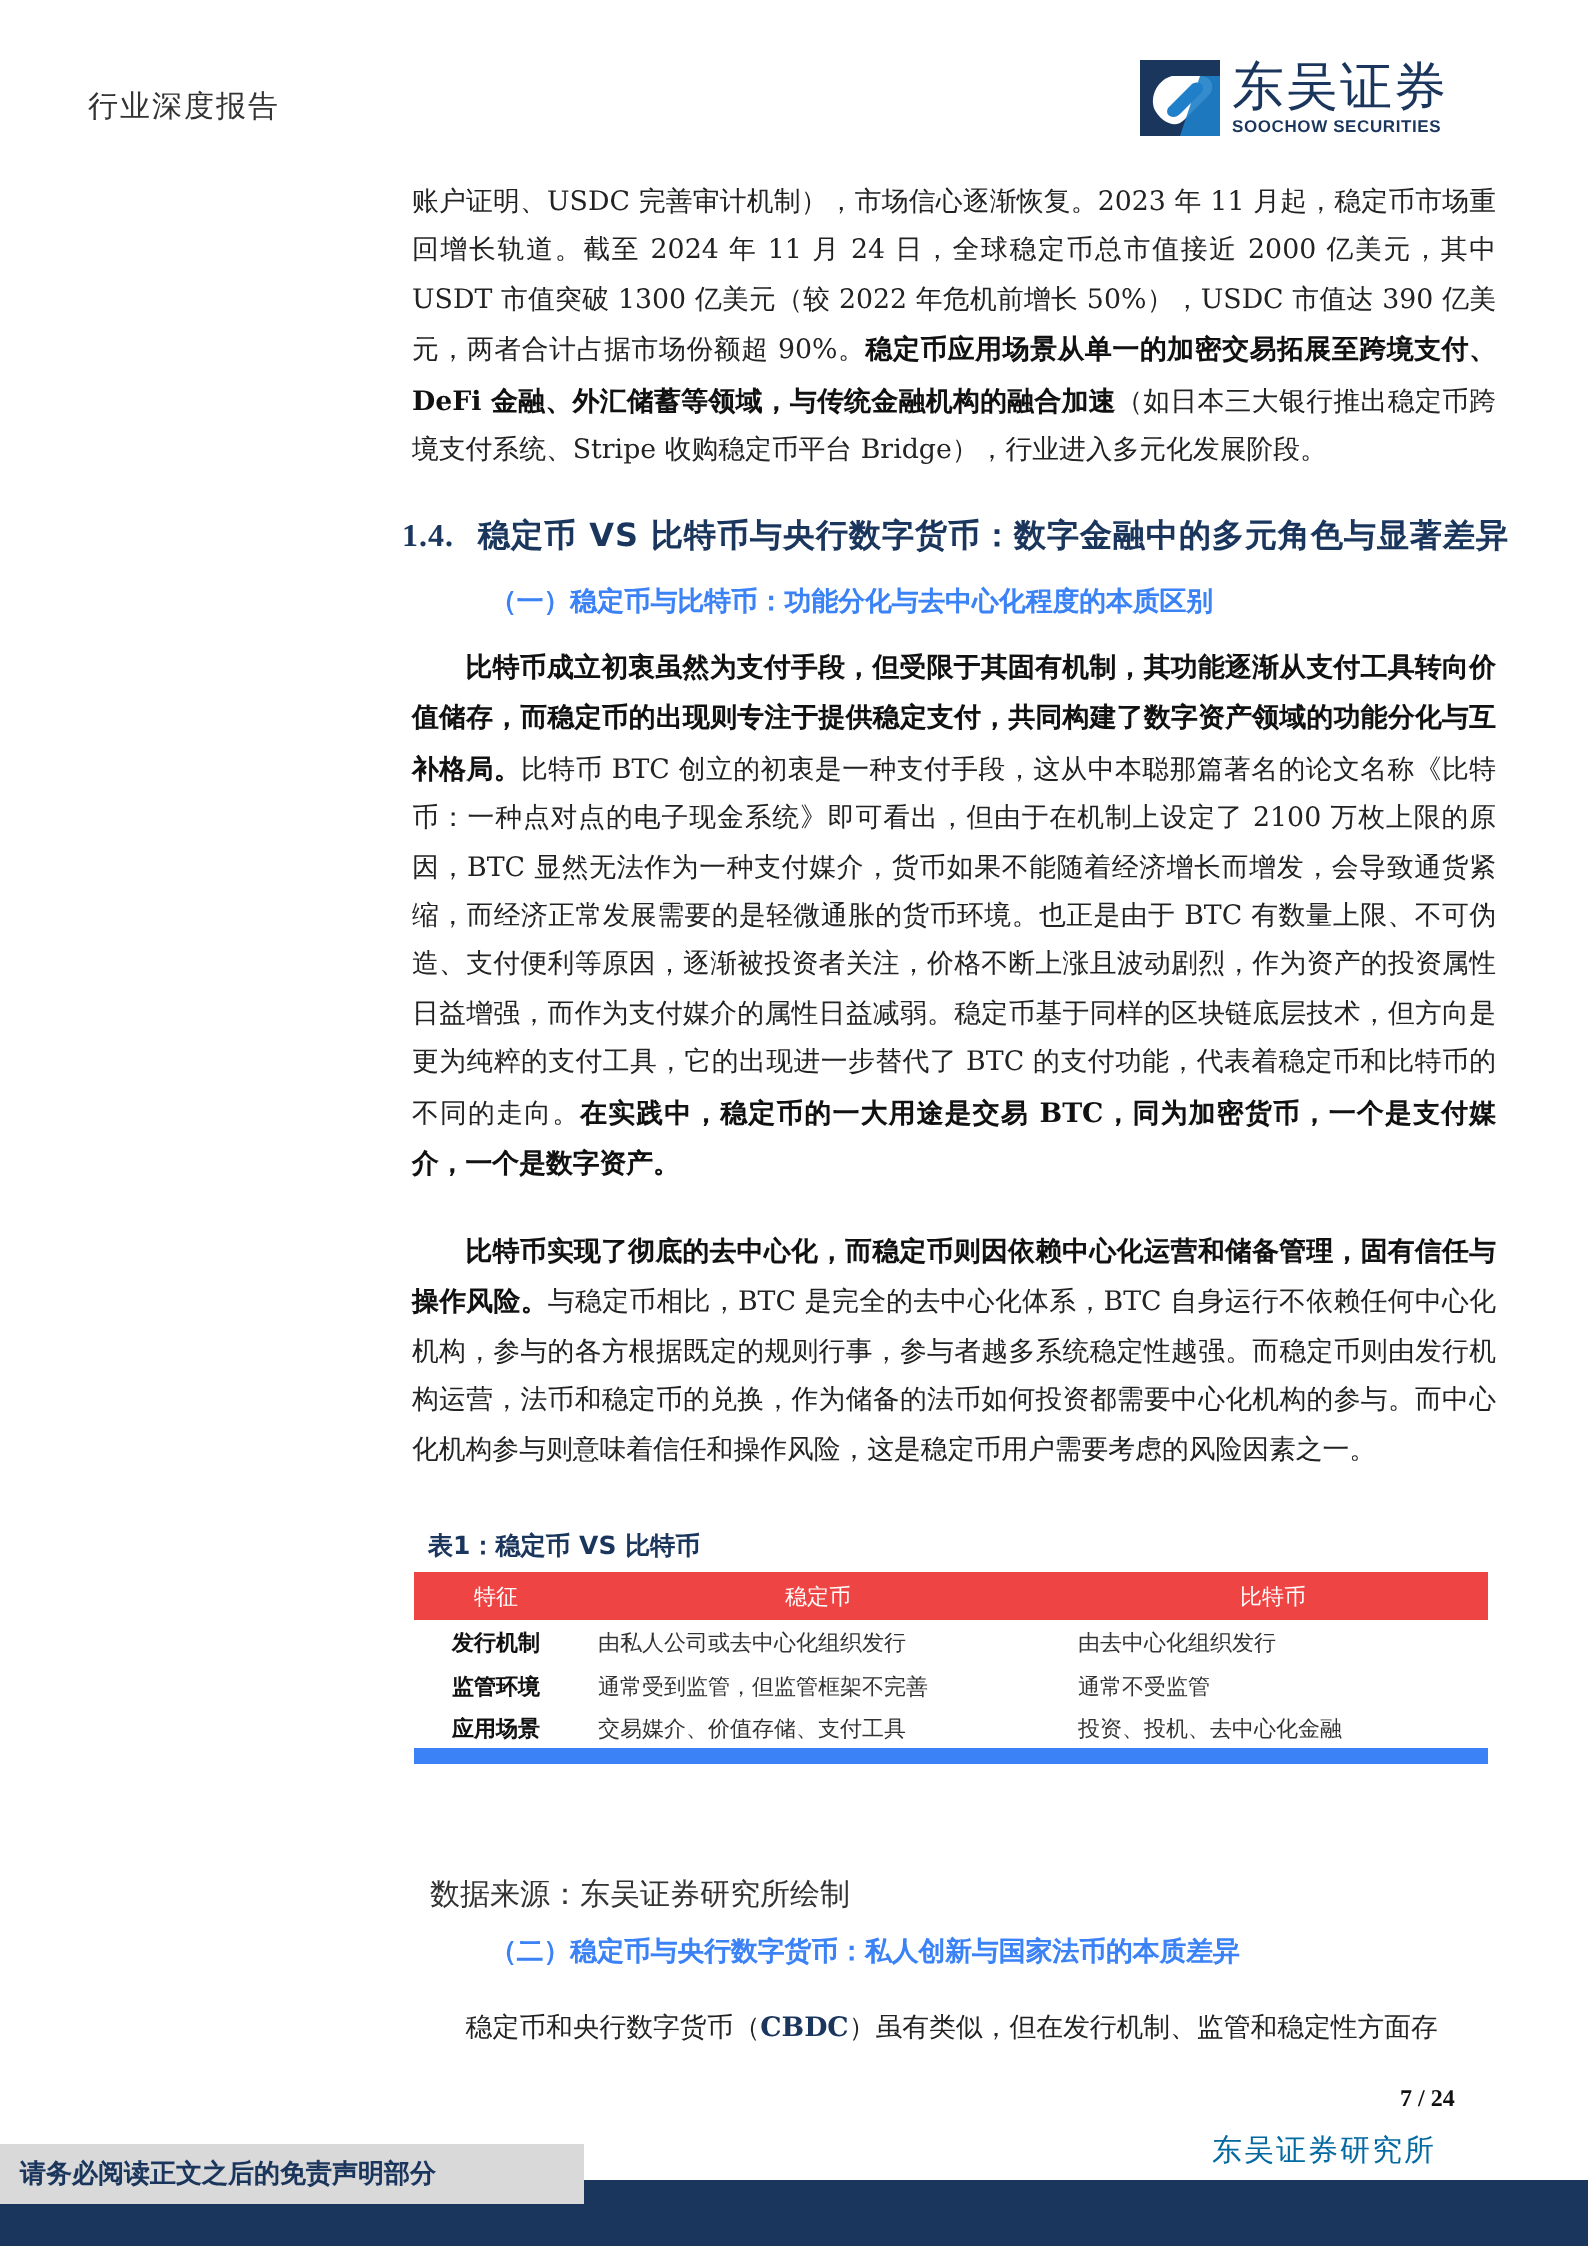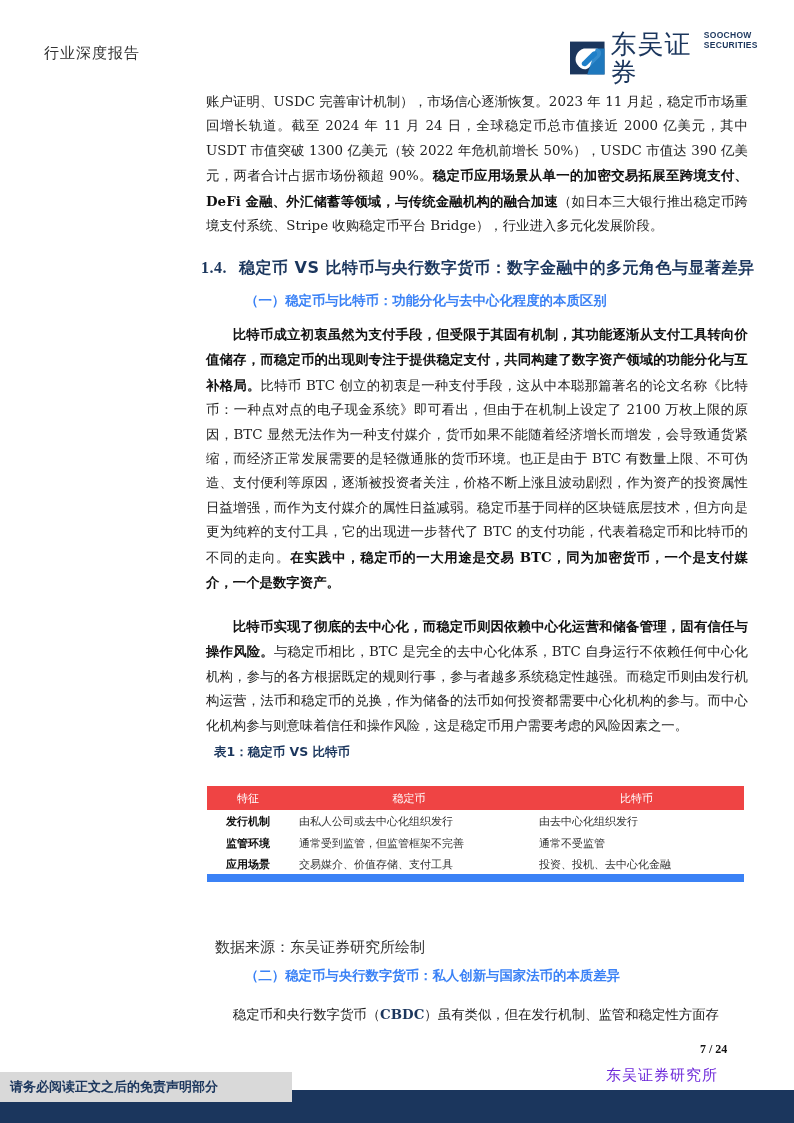--- a/index.html
+++ b/index.html
@@ -2,44 +2,44 @@
 <html><head>
 <meta charset="utf-8">
 <style>
   * { margin: 0; padding: 0; box-sizing: border-box; }
   html, body { width: 794px; height: 1123px; background: #ffffff; overflow: hidden; }
   body { position: relative; font-family: "DejaVu Serif", "Liberation Serif", serif; color: #1a1a1a; }
 
   .header-left { position: absolute; left: 44px; top: 44px; font-size: 15px; color: #333; letter-spacing: 1px; }
   .logo { position: absolute; left: 570px; top: 30px; display: flex; align-items: center; }
   .logo-mark { width: 40px; height: 38px; }
-  .logo-text { margin-left: 6px; display: flex; }
+  .logo-text { margin-left: 6px; display: flex; flex-direction: column; }
   .logo-cn { font-family: "DejaVu Sans", sans-serif; font-size: 26px; color: #1b365d; letter-spacing: 1px; line-height: 28px; }
   .logo-en { font-family: "Liberation Sans", sans-serif; font-size: 8.5px; font-weight: bold; color: #1b365d; letter-spacing: 0.3px; }
 
   .content { position: absolute; left: 206px; width: 542px; }
   .para { font-size: 13.4px; line-height: 24.4px; text-align: justify; color: #222; }
   .para .bold { font-weight: bold; color: #111; }
 
   .h2 { position: absolute; left: 201px; top: 258px; font-size: 16px; font-weight: bold; color: #1b365d; font-family: "DejaVu Sans", sans-serif; letter-spacing: 0.5px; }
   .h2 .num { margin-right: 12px; font-family: "Liberation Serif", serif; }
   .h3 { position: absolute; font-size: 13.4px; font-weight: bold; color: #3b82f6; font-family: "DejaVu Sans", sans-serif; margin-left: 12px; }
 
-  .table-caption { position: absolute; left: 214px; top: 744px; font-size: 12.5px; font-weight: bold; color: #1b365d; font-family: "DejaVu Sans", sans-serif; }
+  .table-caption { position: absolute; left: 214px; top: 765px; font-size: 12.5px; font-weight: bold; color: #1b365d; font-family: "DejaVu Sans", sans-serif; }
   table.cmp { position: absolute; left: 207px; top: 786px; width: 537px; border-collapse: collapse; font-size: 11px; font-family: "DejaVu Sans", sans-serif; }
   table.cmp th { background: #ef4444; color: #fff; font-weight: normal; height: 24px; font-size: 11px; }
   table.cmp td { height: 22.5px; color: #333; }
   table.cmp td.feat { text-align: center; font-weight: bold; color: #111; width: 82px; }
   table.cmp td.c2 { padding-left: 10px; width: 240px; }
   table.cmp td.c3 { padding-left: 10px; }
   table.cmp tr:last-child td { border-bottom: 8px solid #3b82f6; }
   .source { position: absolute; left: 215px; top: 938px; font-size: 15px; color: #333; font-family: "DejaVu Sans", sans-serif; }
 
   .page-num { position: absolute; left: 700px; top: 1042px; font-size: 12px; font-weight: bold; color: #111; font-family: "Liberation Serif", serif; }
-  .footer-org { position: absolute; left: 606px; top: 1066px; font-size: 15px; color: #6d28d9; letter-spacing: 1px; }
+  .footer-org { position: absolute; left: 606px; top: 1066px; font-size: 15px; color: #0369a1; letter-spacing: 1px; }
   .footer-band { position: absolute; left: 0; top: 1090px; width: 794px; height: 33px; background: #1b365d; }
   .footer-disclaimer { position: absolute; left: 0; top: 1072px; width: 292px; height: 30px; background: #d9d9d9; font-size: 13px; color: #1b365d; padding: 6px 0 0 10px; font-weight: bold; font-family: "DejaVu Sans", sans-serif; }
 </style>
 </head>
 <body>
 
 <div class="header-left">行业深度报告</div>
 
 <div class="logo">
   <svg class="logo-mark" viewBox="0 0 40 38">

